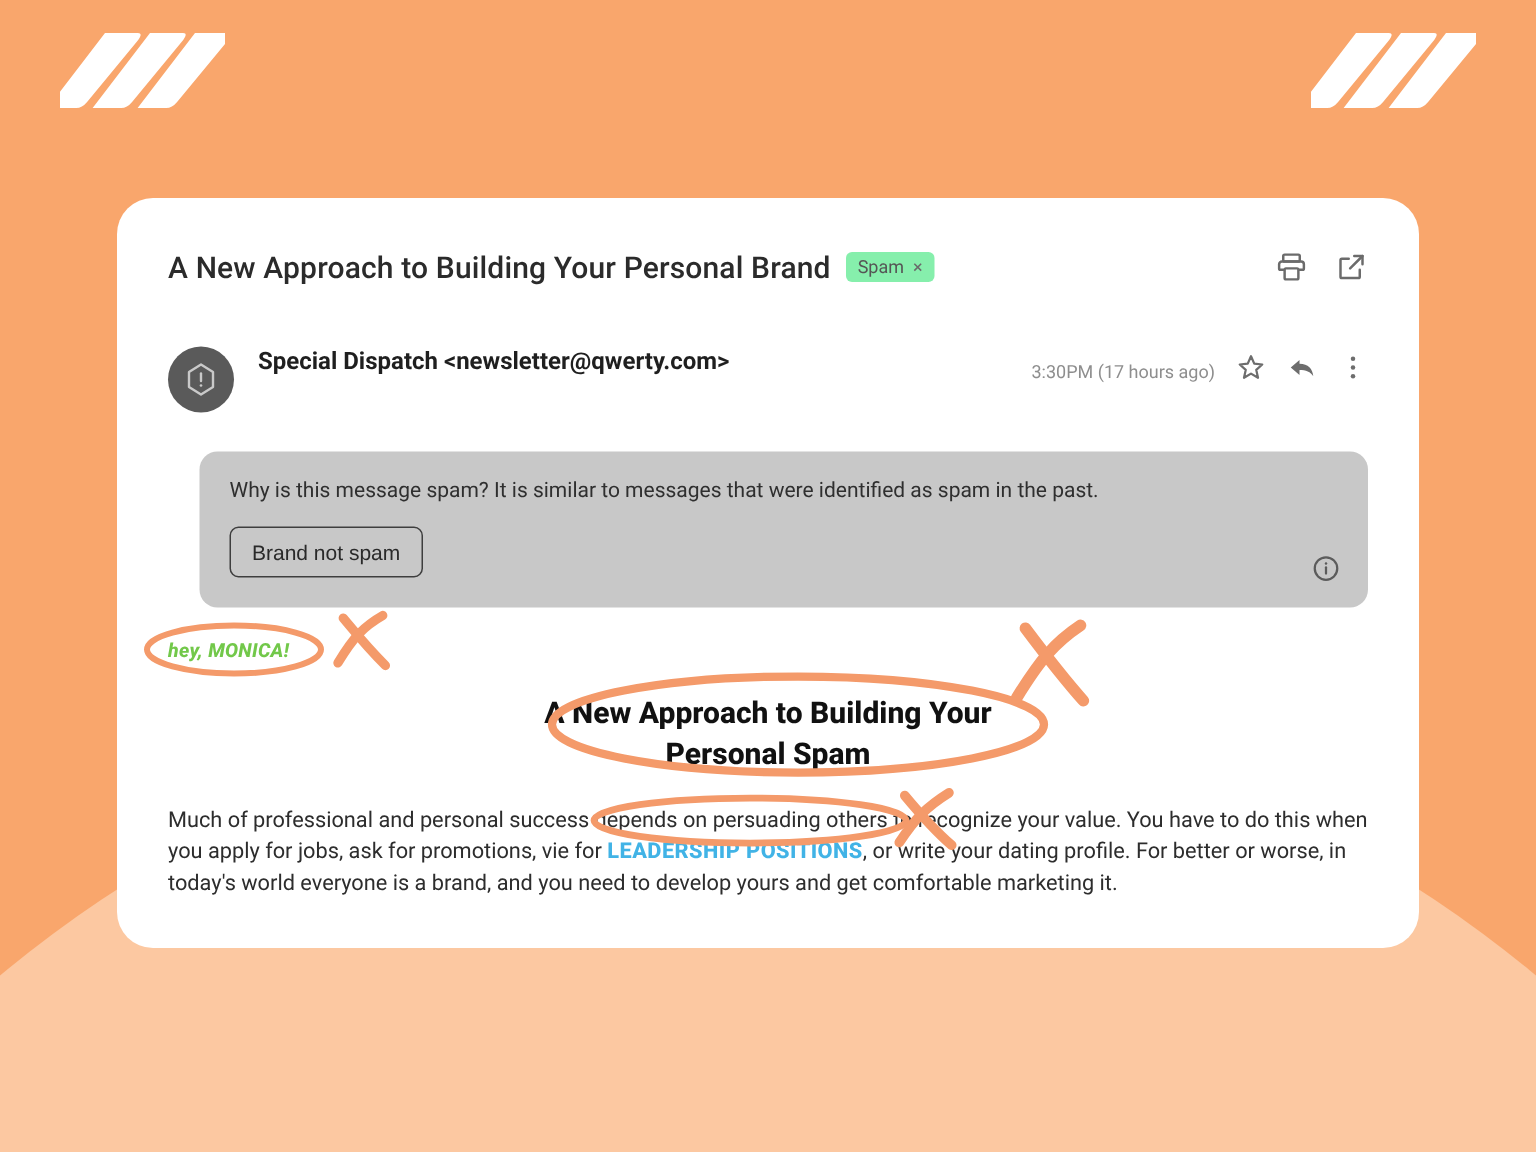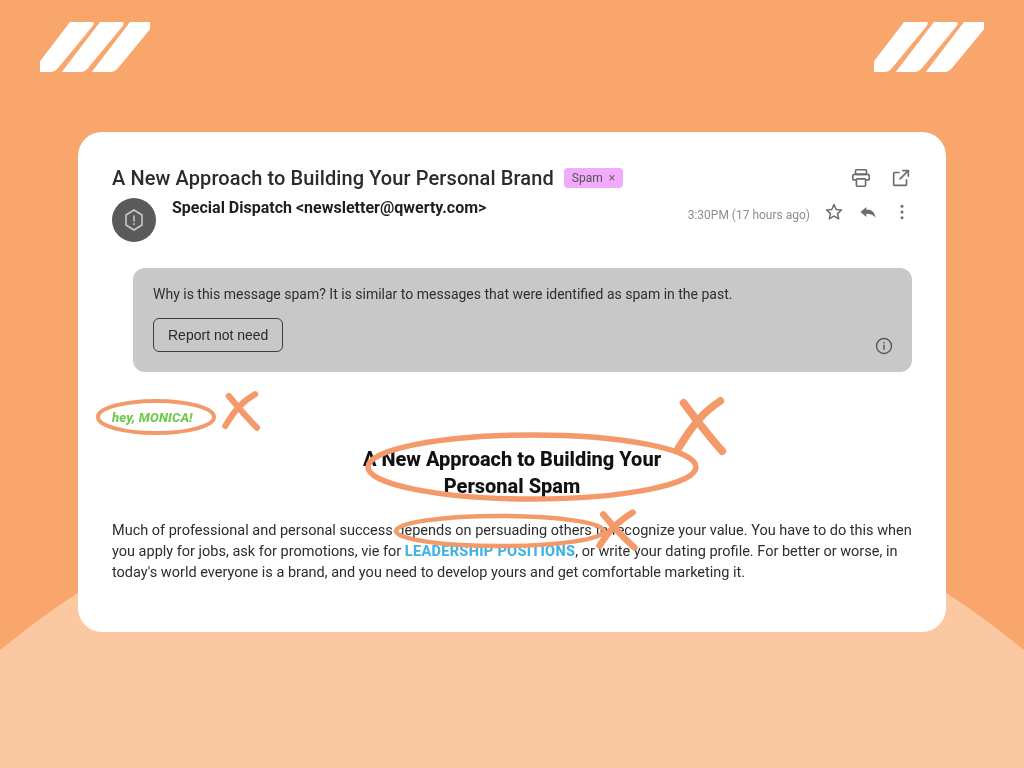--- a/index.html
+++ b/index.html
@@ -53,40 +53,40 @@
   .subject {
     font-size: 20px;
     font-weight: 500;
     color: #2b2b2b;
     letter-spacing: 0.1px;
   }
   .spam-chip {
     display: inline-flex;
     align-items: center;
     gap: 6px;
-    background: #f0abfc;
+    background: #86efac;
     color: #555;
     font-size: 12px;
     padding: 3px 8px;
     border-radius: 4px;
   }
   .spam-chip .x { font-size: 12px; color: #6a6a6a; }
   .header-actions {
     display: flex;
     align-items: center;
     gap: 18px;
     color: #6b6b6b;
   }
   .icon-btn { display: inline-flex; align-items: center; justify-content: center; cursor: pointer; }
 
   .sender-row {
     display: flex;
     align-items: flex-start;
     gap: 16px;
-    margin-top: 8px;
+    margin-top: 41px;
   }
   .avatar {
     width: 44px; height: 44px; border-radius: 50%;
     background: #5a5a5a;
     display: flex; align-items: center; justify-content: center;
     flex: 0 0 44px;
   }
   .sender-meta { flex: 1 1 auto; }
   .sender-name {
     font-size: 16px;
@@ -134,21 +134,21 @@
   .spam-info-icon {
     position: absolute;
     right: 18px;
     bottom: 16px;
     color: #5c5c5c;
   }
 
   
   .body-area {
     position: relative;
-    margin-top: 35px;
+    margin-top: 18px;
   }
   .greeting {
     font-size: 13px;
     font-weight: 800;
     font-style: italic;
     color: #72c84a;
     letter-spacing: 0.2px;
   }
   .body-title {
     text-align: center;
@@ -254,21 +254,21 @@
           <circle cx="12" cy="5" r="1.8"></circle>
           <circle cx="12" cy="12" r="1.8"></circle>
           <circle cx="12" cy="19" r="1.8"></circle>
         </svg>
       </span>
     </div>
   </div>
 
   <div class="spam-panel">
     <div class="spam-text">Why is this message spam? It is similar to messages that were identified as spam in the past.</div>
-    <button class="report-btn">Report not need</button>
+    <button class="report-btn">Brand not spam</button>
     <span class="spam-info-icon icon-btn">
       <svg width="20" height="20" viewBox="0 0 24 24" fill="none" stroke="currentColor" stroke-width="1.8" stroke-linecap="round">
         <circle cx="12" cy="12" r="9"></circle>
         <line x1="12" y1="11" x2="12" y2="16"></line>
         <circle cx="12" cy="8" r="1" fill="currentColor" stroke="none"></circle>
       </svg>
     </span>
   </div>
 
   <div class="body-area">

